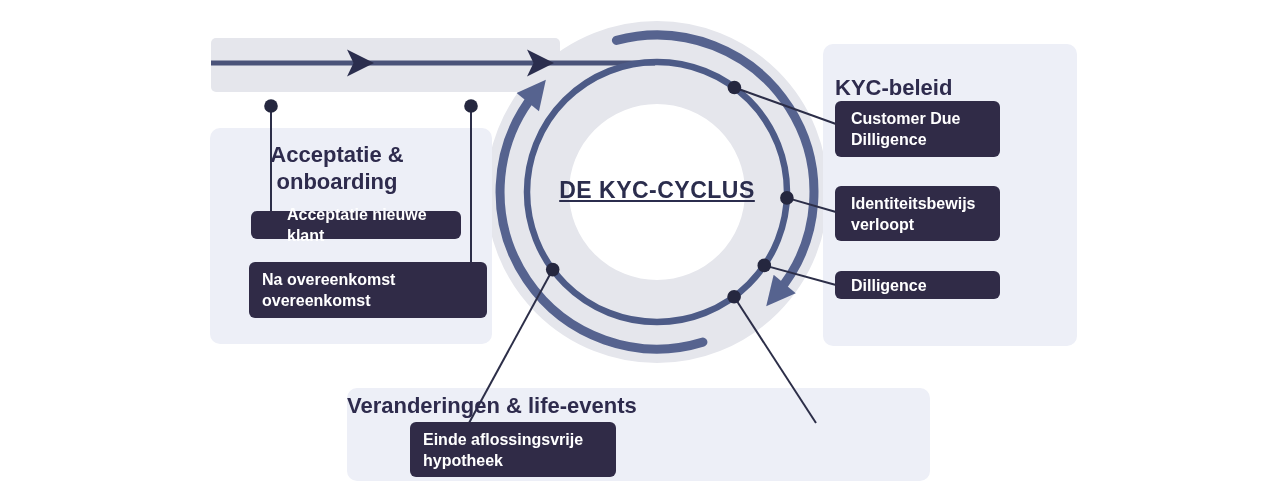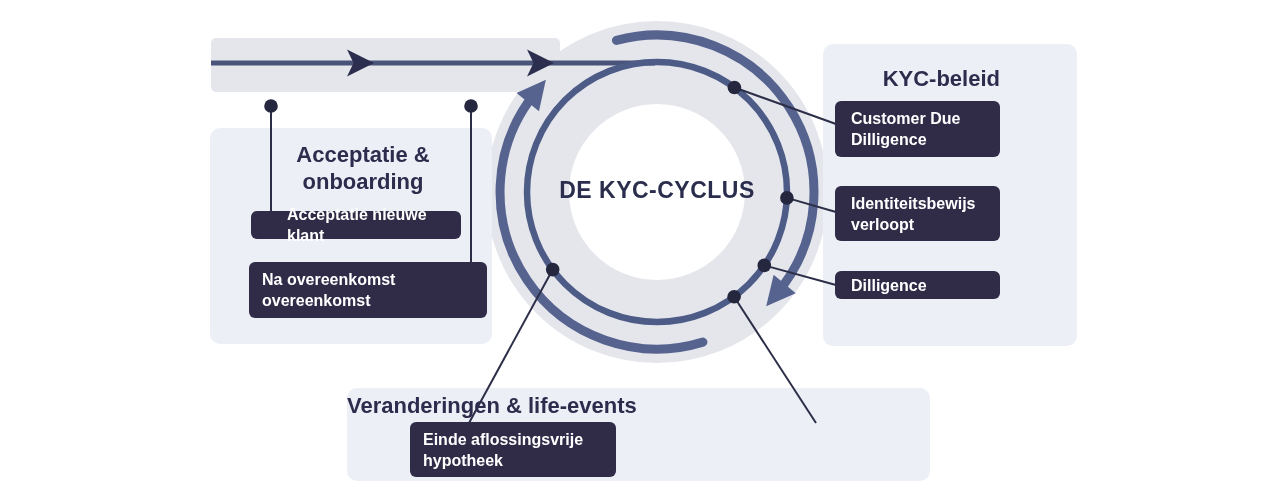--- a/index.html
+++ b/index.html
@@ -11,32 +11,33 @@
     overflow:hidden;
   }
   .stage svg{position:absolute;left:0;top:0;}
   .group-title{
     position:absolute;
     font-weight:bold;
     font-size:22px;
     line-height:27px;
     color:#2e2b4d;
   }
-  .t-acc{left:222px;top:141px;width:282px;text-align:center;}
+  .t-acc{left:196px;top:141px;width:282px;text-align:center;}
   .t-acc .constrain{display:inline-block;max-width:190px;}
-  .t-kyc{left:835px;top:65px;width:165px;text-align:right;}
+  .t-kyc{left:835px;top:74px;width:165px;text-align:left;}
   .t-life{left:347px;top:392px;width:583px;text-align:left;}
   .center-title{
     position:absolute;
     left:517px;top:177px;width:280px;
     text-align:center;
     font-weight:bold;
     font-size:23px;
     letter-spacing:.5px;
     color:#2b2d4d;
+    text-decoration:underline;
   }
   .box{
     position:absolute;
     box-sizing:border-box;
     display:flex;
     align-items:center;
     background:#302b47;
     color:#ffffff;
     font-weight:bold;
     font-size:16px;

